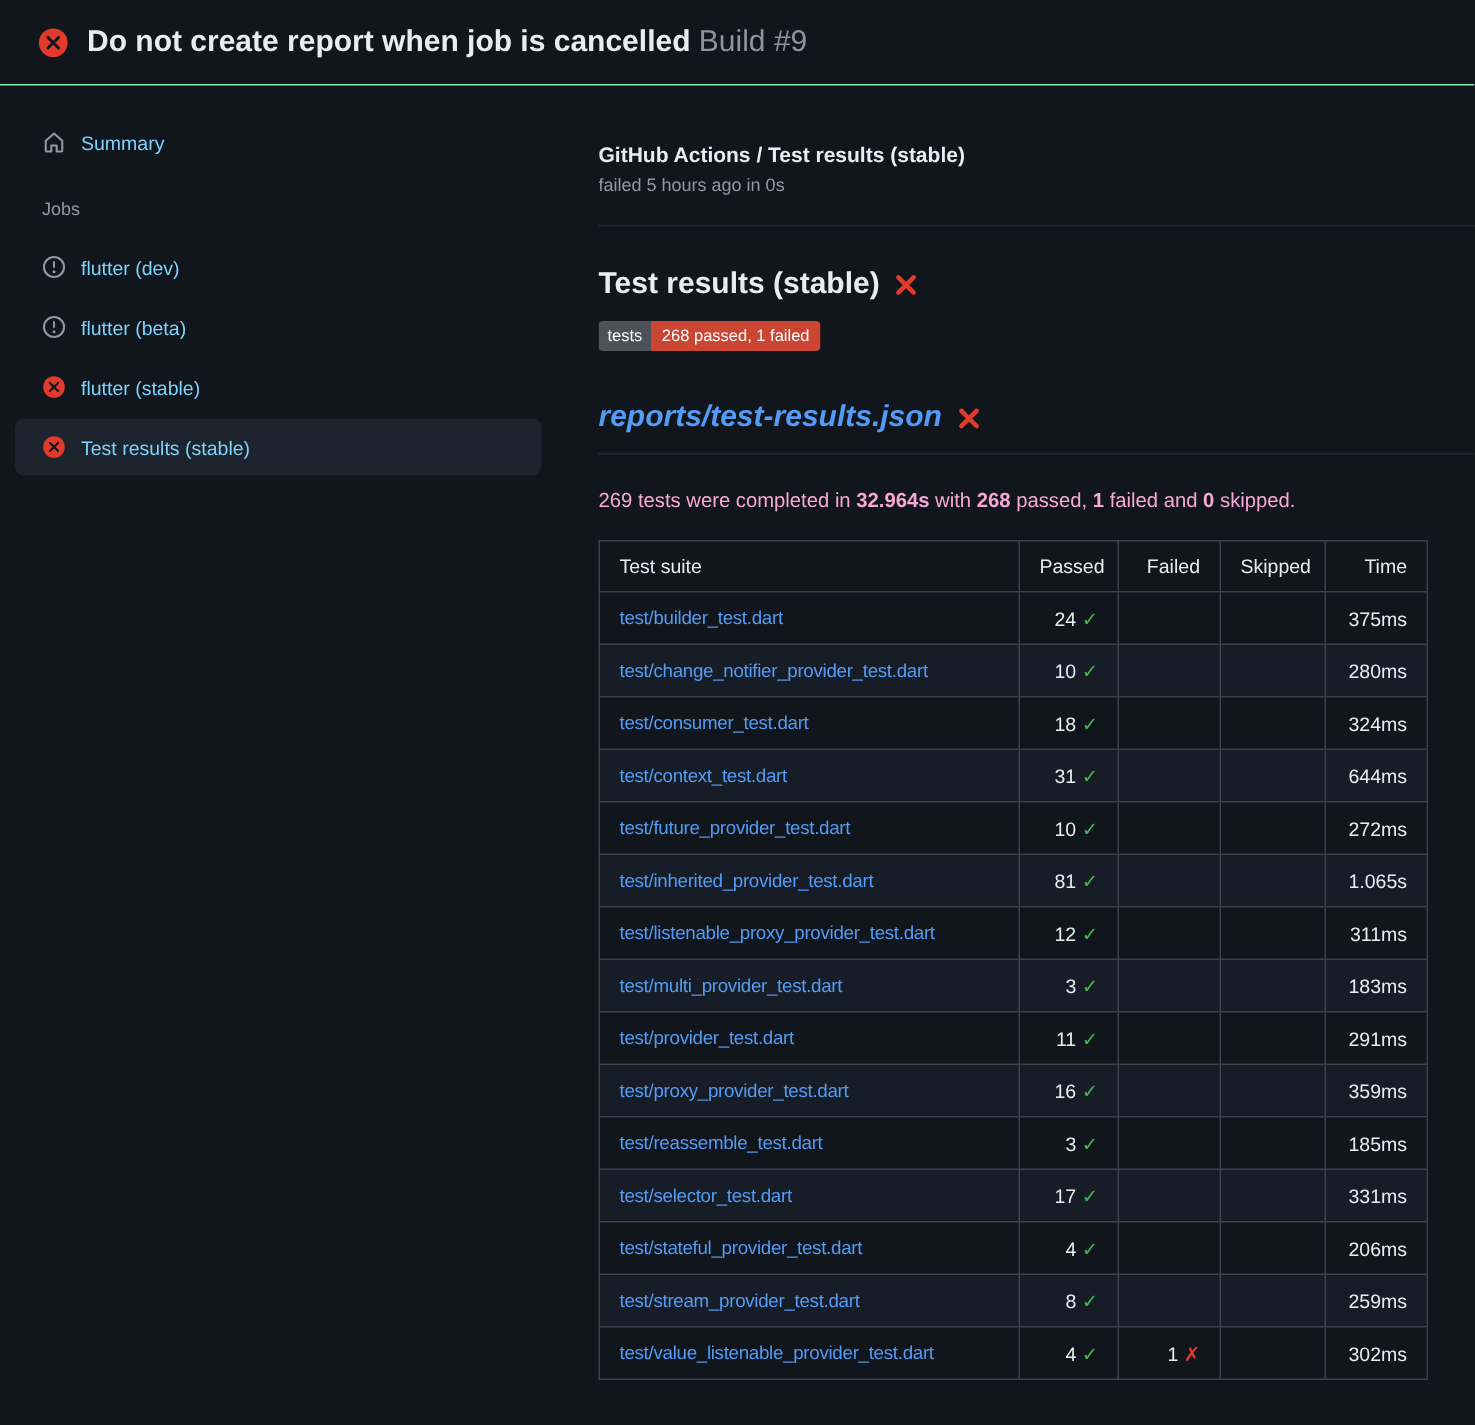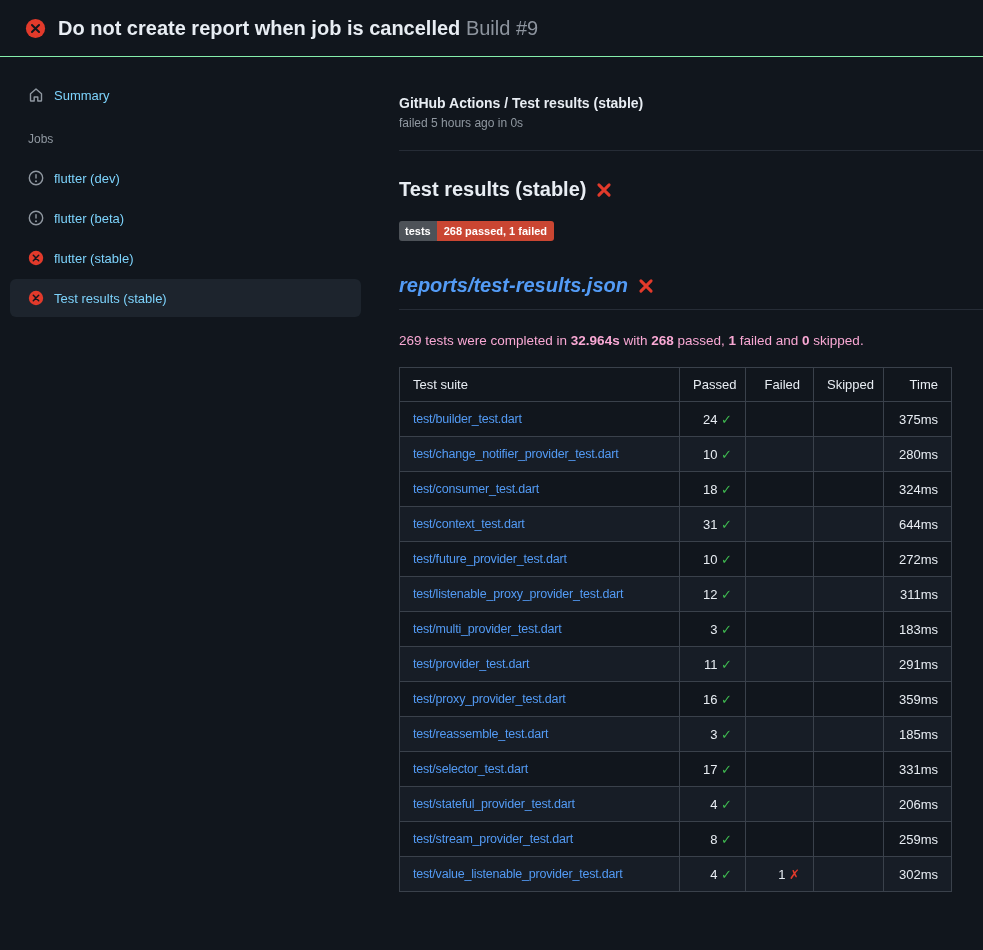--- a/index.html
+++ b/index.html
@@ -42,21 +42,21 @@
   .main { flex: 1; min-width: 0; padding: 38px 0 0 24px; }
   .breadcrumb { font-weight: 700; font-size: 14px; }
   .run-meta { margin-top: 5px; color: #9098a1; font-size: 12px; }
   .divider { margin-top: 20px; height: 0; border-top: 1px solid #262c36; }
   .section-title {
     margin-top: 27px; font-size: 20px; font-weight: 700;
     display: flex; align-items: center; gap: 10px;
   }
   .xmark { display: flex; flex-shrink: 0; }
 
-  .badge-wrap { margin-top: 20px; font-weight: bold; }
+  .badge-wrap { margin-top: 13px; }
   .badge {
     display: inline-flex; font-size: 11px; line-height: 12px;
     border-radius: 3px; overflow: hidden; color: #ffffff;
   }
   .badge-label { background: #4d5258; padding: 4px 6px; }
   .badge-value { background: #ca4632; padding: 4px 7px; }
 
   .report-title {
     margin-top: 33px; padding-bottom: 12px;
     border-bottom: 1px solid #262c36;
@@ -234,20 +234,27 @@
             <td class="time-cell">644ms</td>
           </tr>
           <tr>
             <td class="suite-cell"><a class="suite-link" href="#">test/future_provider_test.dart</a></td>
             <td class="num-cell"><span class="num-val">10 </span><span class="mark-pass">✓</span></td>
             <td class="num-cell"></td>
             <td class="num-cell"></td>
             <td class="time-cell">272ms</td>
           </tr>
           <tr>
+            <td class="suite-cell"><a class="suite-link" href="#">test/inherited_provider_test.dart</a></td>
+            <td class="num-cell"><span class="num-val">81 </span><span class="mark-pass">✓</span></td>
+            <td class="num-cell"></td>
+            <td class="num-cell"></td>
+            <td class="time-cell">1.065s</td>
+          </tr>
+          <tr>
             <td class="suite-cell"><a class="suite-link" href="#">test/listenable_proxy_provider_test.dart</a></td>
             <td class="num-cell"><span class="num-val">12 </span><span class="mark-pass">✓</span></td>
             <td class="num-cell"></td>
             <td class="num-cell"></td>
             <td class="time-cell">311ms</td>
           </tr>
           <tr>
             <td class="suite-cell"><a class="suite-link" href="#">test/multi_provider_test.dart</a></td>
             <td class="num-cell"><span class="num-val">3 </span><span class="mark-pass">✓</span></td>
             <td class="num-cell"></td>

